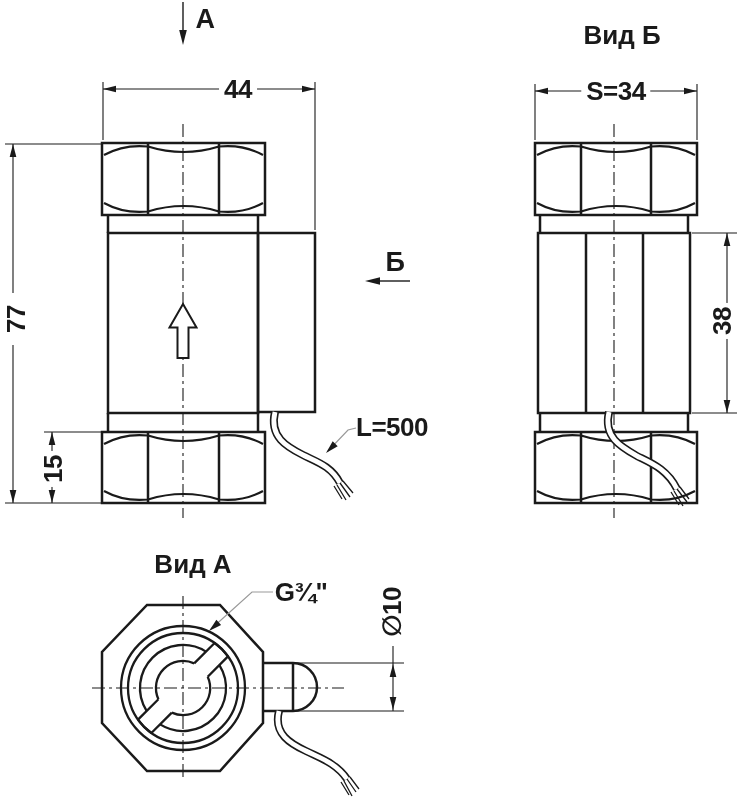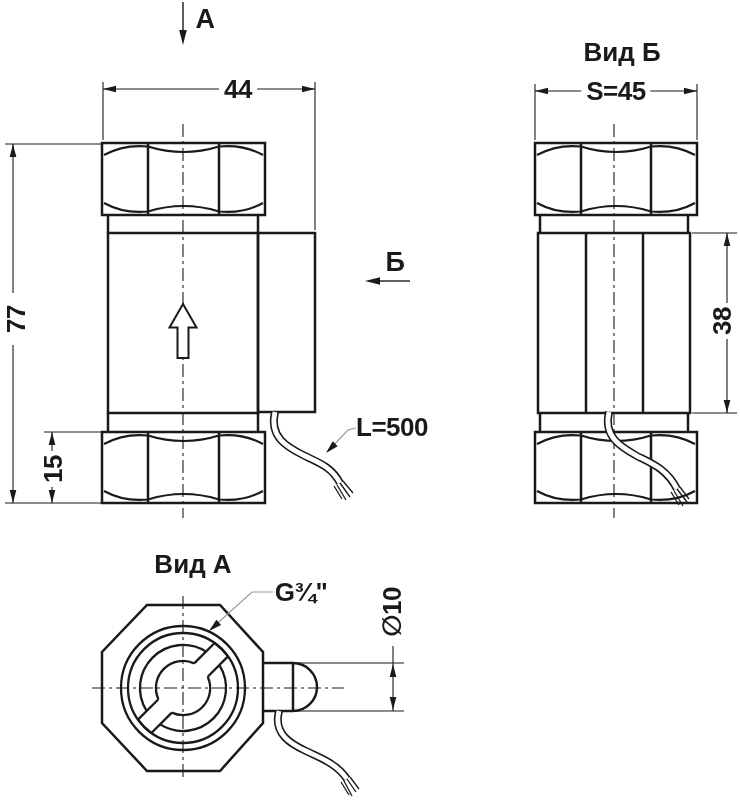--- a/index.html
+++ b/index.html
@@ -137,22 +137,22 @@
     <polygon points="326,453 337.7,446.3 332.7,441.3" fill="#1a1a1a"></polygon>
   </g>
   <g>
     <path d="M273,592 L252,592 L211,629" stroke="#999999" stroke-width="1.2" fill="none"></path>
     <polygon points="209,631 216.4,619.7 221.1,624.9" fill="#1a1a1a"></polygon>
   </g>
 </svg>
 
   <div class="lbl" style="left:205px;top:19px;font-size:27px;">А</div>
   <div class="lbl bg" style="left:210px;top:89px;margin-left:28px;">44</div>
-  <div class="lbl title" style="left:622px;top:52px;">Вид Б</div>
-  <div class="lbl bg" style="left:616px;top:91px;">S=45</div>
+  <div class="lbl title" style="left:622px;top:35px;">Вид Б</div>
+  <div class="lbl bg" style="left:616px;top:91px;">S=34</div>
   <div class="lbl rot" style="left:16px;top:319px;">77</div>
   <div class="lbl rot bg" style="left:53px;top:469px;">15</div>
   <div class="lbl" style="left:395px;top:262px;font-size:27px;">Б</div>
   <div class="lbl" style="left:392px;top:427px;">L=500</div>
   <div class="lbl rot bg" style="left:722px;top:321px;">38</div>
   <div class="lbl title" style="left:193px;top:564px;">Вид А</div>
   <div class="lbl" style="left:301px;top:592px;">G¾"</div>
   <div class="lbl rot" style="left:392px;top:612px;">∅10</div>
 </div>
 

